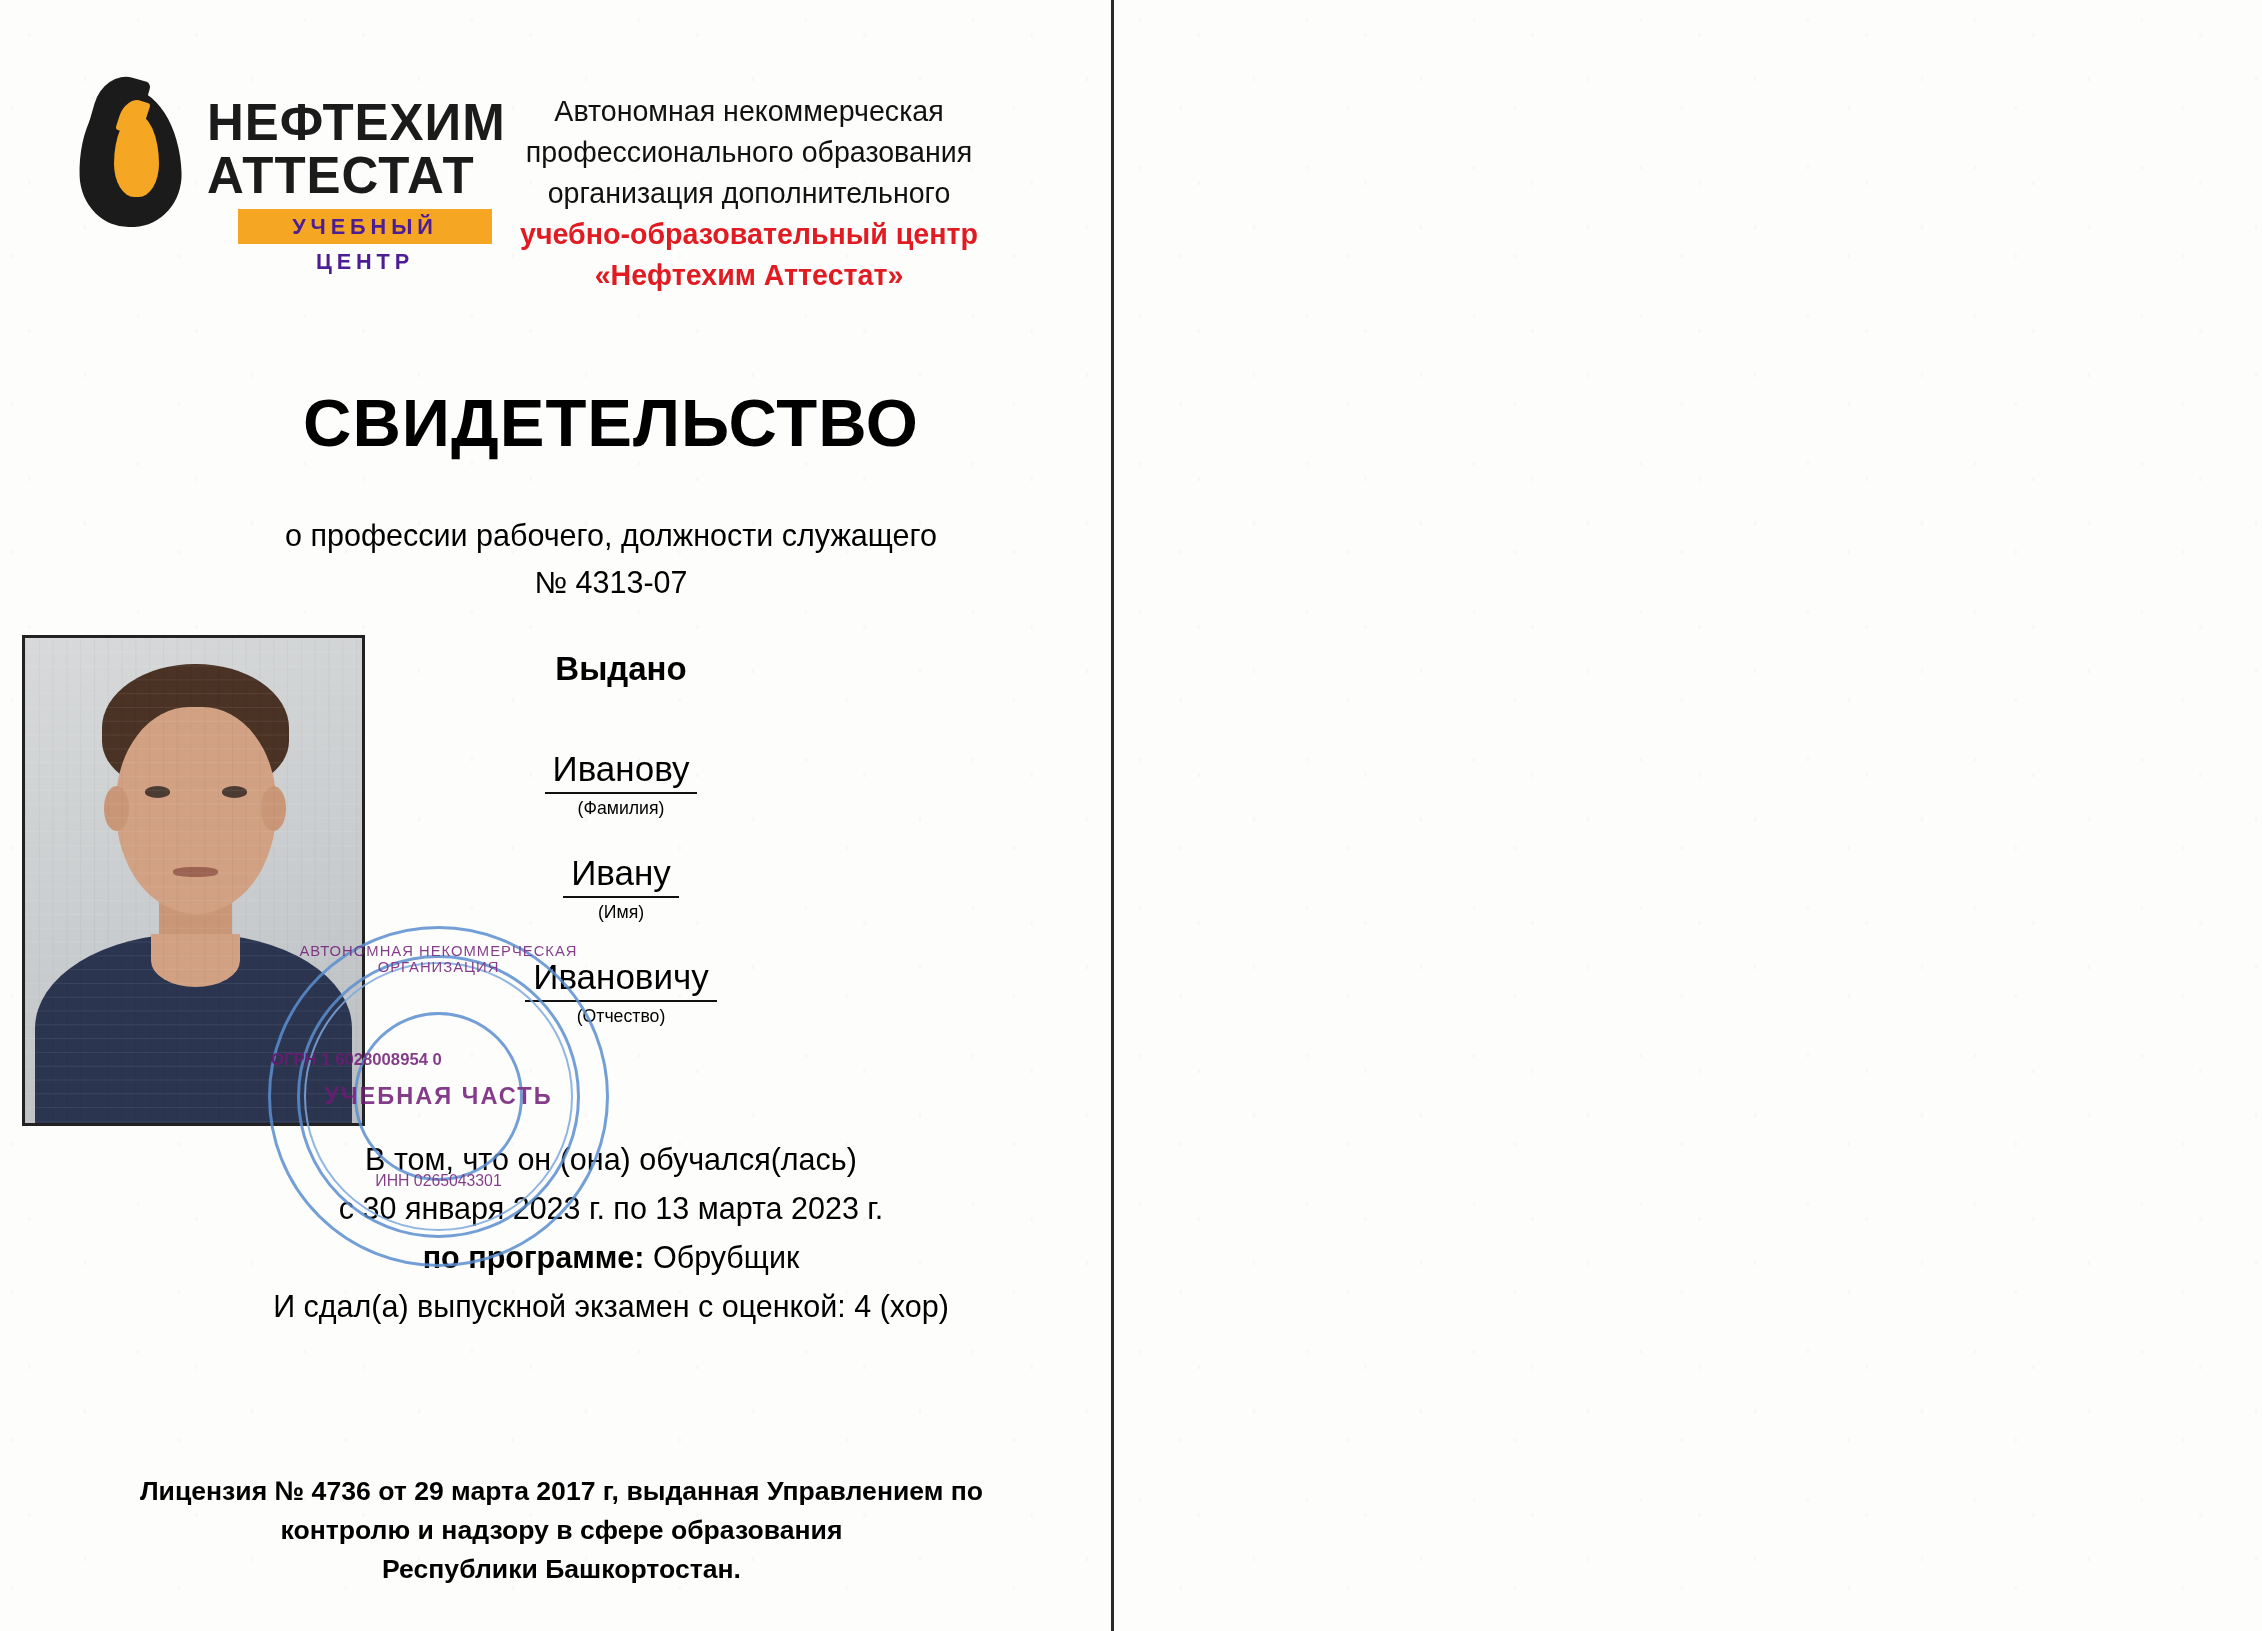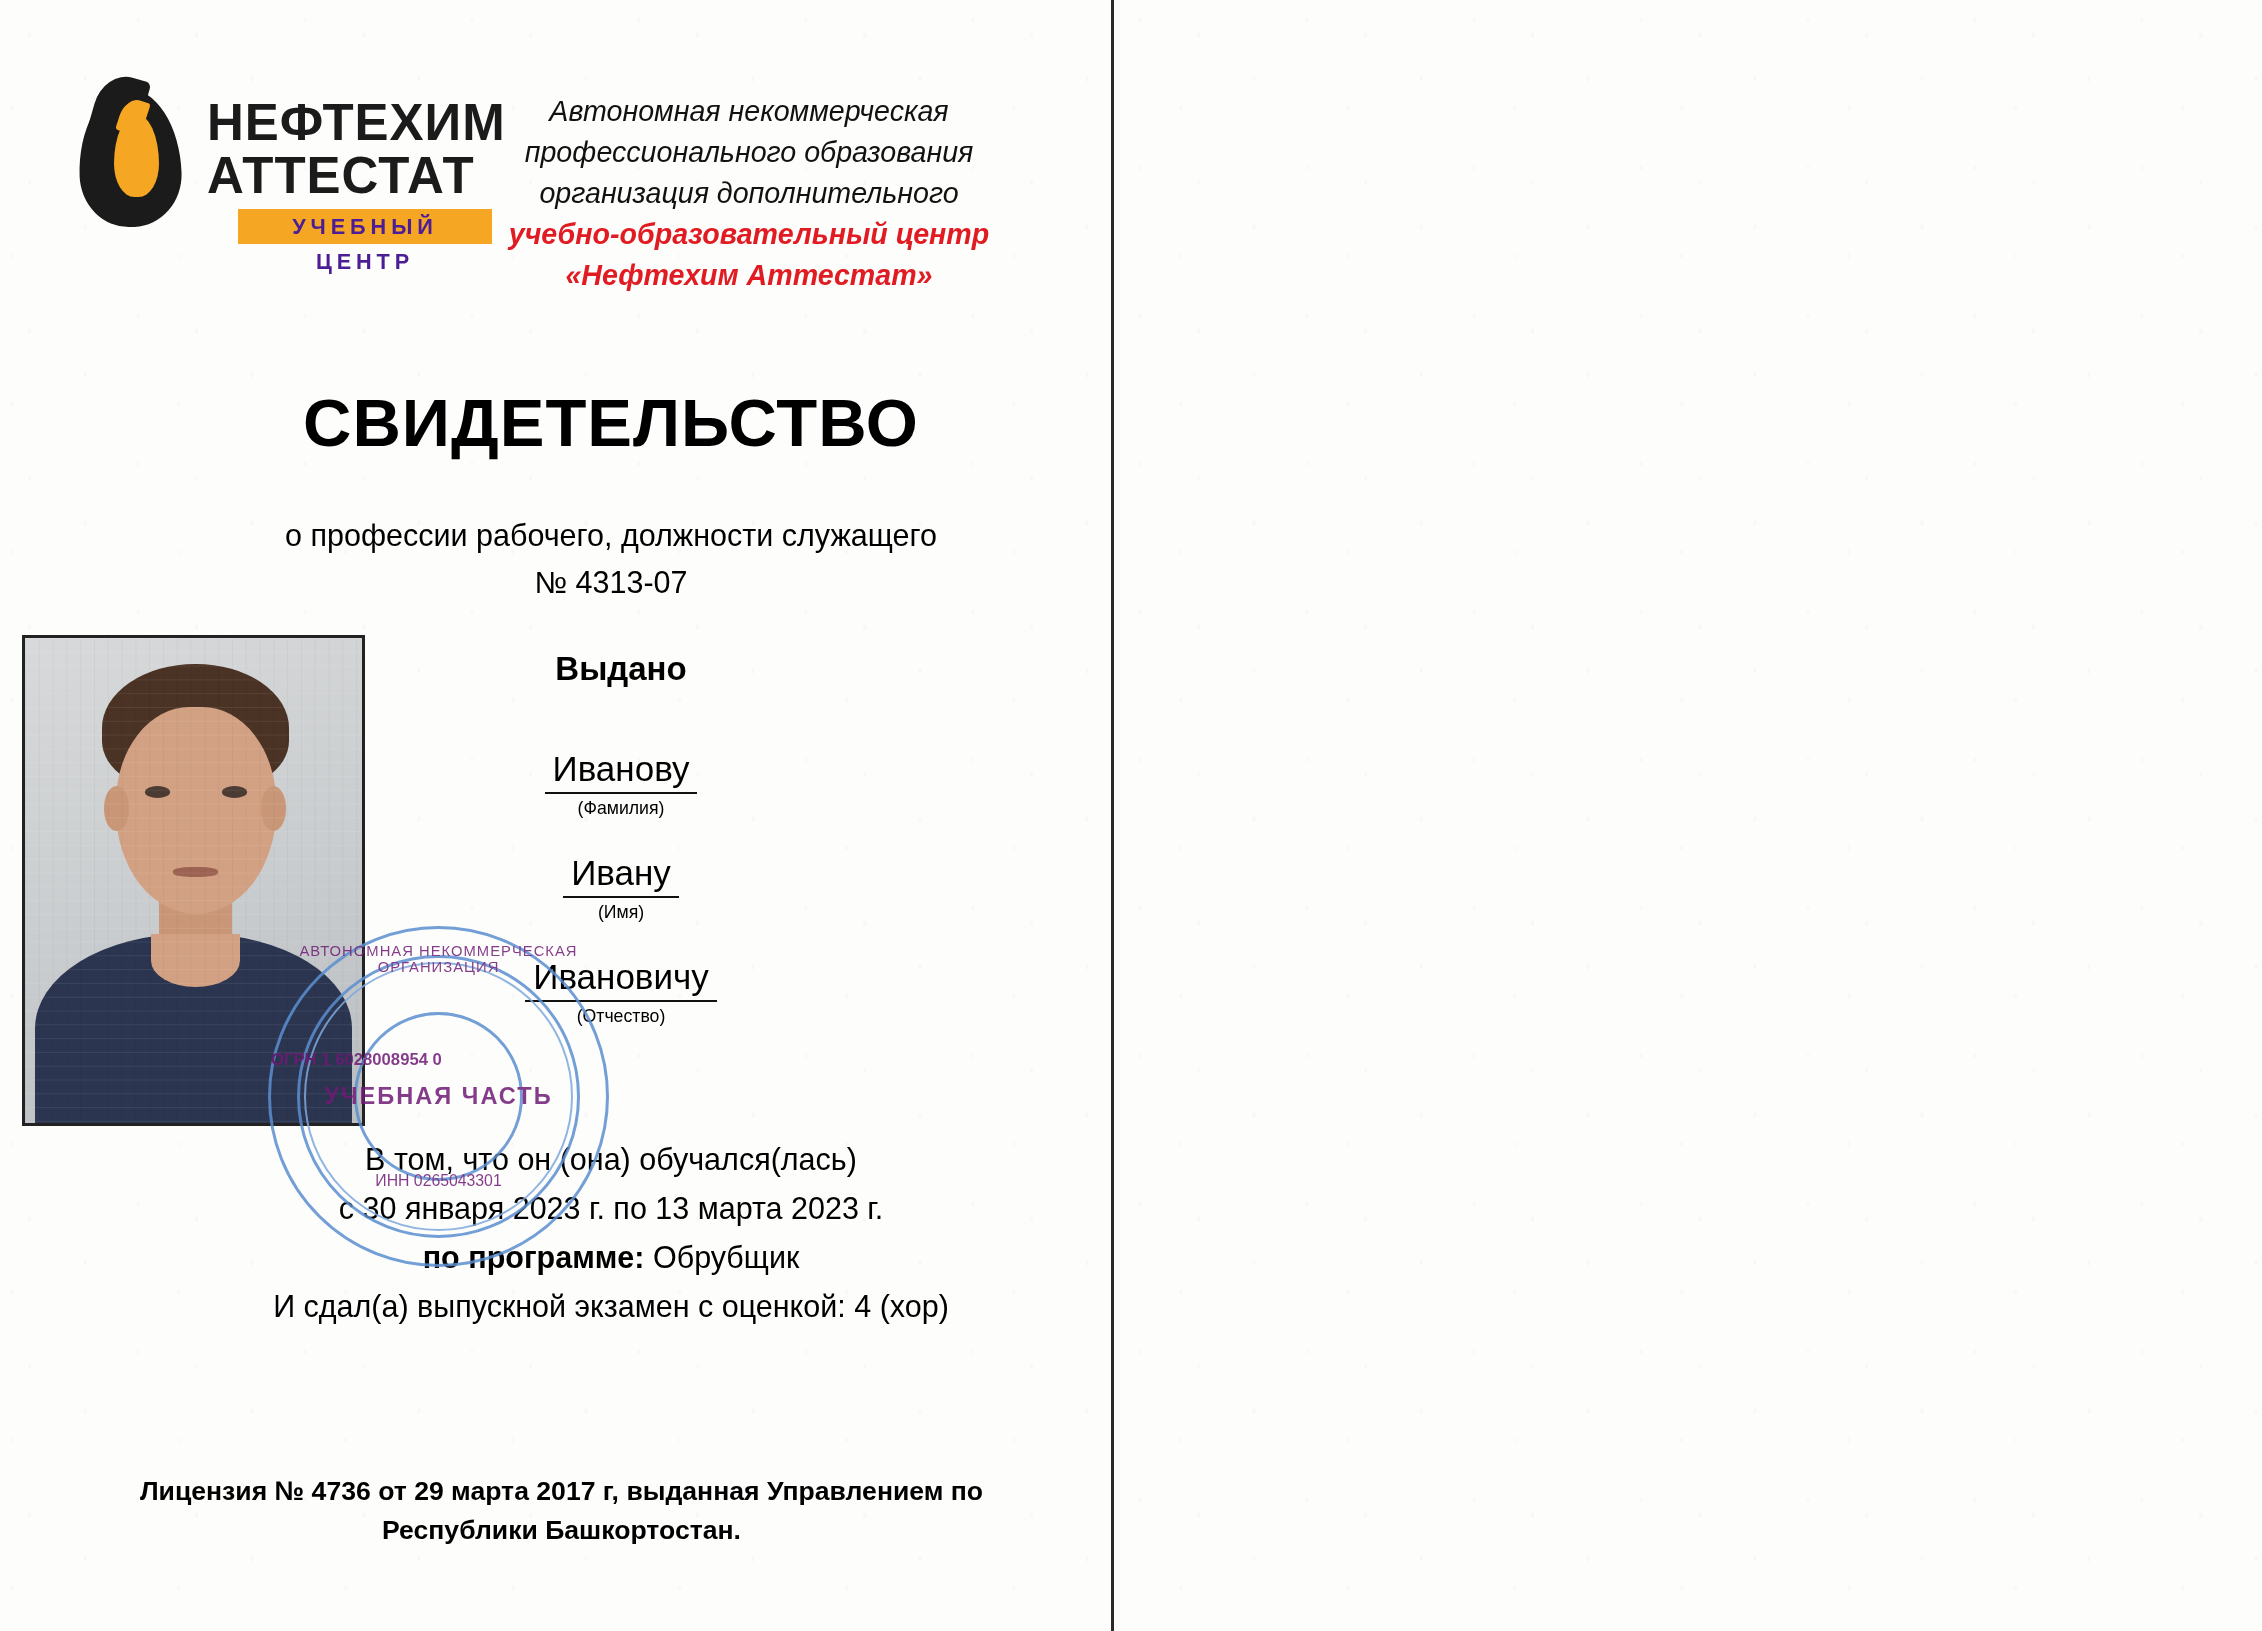--- a/index.html
+++ b/index.html
@@ -112,21 +112,21 @@
     font-weight: bold;
     letter-spacing: 4.9px;
     text-align: center;
     line-height: 35px;
   }
 
   
   .blk { position: absolute; text-align: center; }
   .org {
     left: 424px; top: 91px; width: 650px;
-    font-size: 28.6px; line-height: 41px; color: #111; font-style: italic;
+    font-size: 28.6px; line-height: 41px; color: #111;
   }
   .org .red { color: #e11b22; font-weight: bold; }
   .title {
     left: 148px; top: 384px; width: 926px;
     font-size: 67px; font-weight: bold; letter-spacing: 1px;
   }
   .subtitle {
     left: 148px; top: 512px; width: 926px;
     font-size: 30.5px; line-height: 47px;
   }
@@ -333,20 +333,21 @@
       <div class="inner-ring2"></div>
       <div class="center-ring"></div>
       <div class="arc-text" style="top:13.8px;">АВТОНОМНАЯ НЕКОММЕРЧЕСКАЯ ОРГАНИЗАЦИЯ</div>
       <div class="ogrn">ОГРН 1 6028008954 0</div>
       <div class="center-text">УЧЕБНАЯ ЧАСТЬ</div>
       <div class="inn">ИНН 0265043301</div>
     </div>
 
     <div class="blk license">
       <div>Лицензия № 4736 от 29 марта 2017 г, выданная Управлением по</div>
+      <div>контролю и надзору в сфере образования</div>
       <div>Республики Башкортостан.</div>
     </div>
   </div>
 
   <div class="half right">
 
     <div class="blk r-org">
       <div>Решением экзаменационно – квалификационной комиссии</div>
       <div>Автономная некоммерческая организация</div>
       <div>дополнительного профессионального образования</div>

